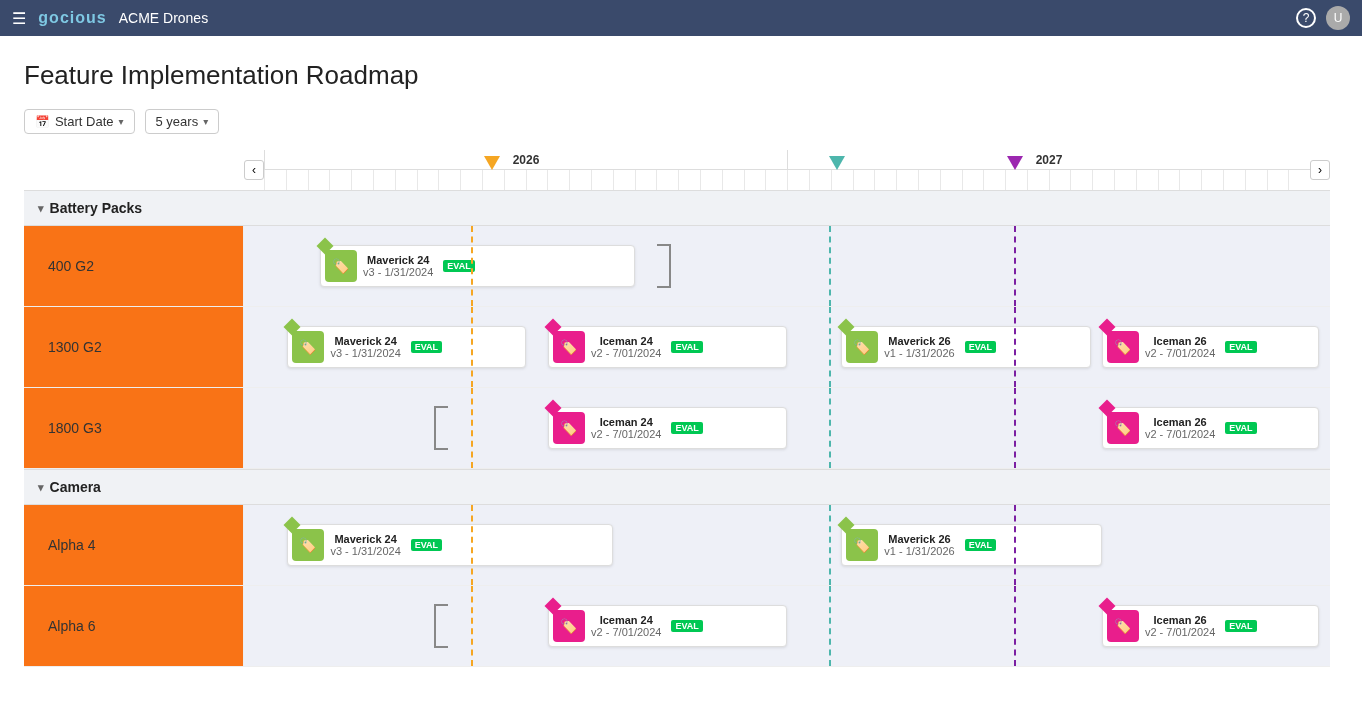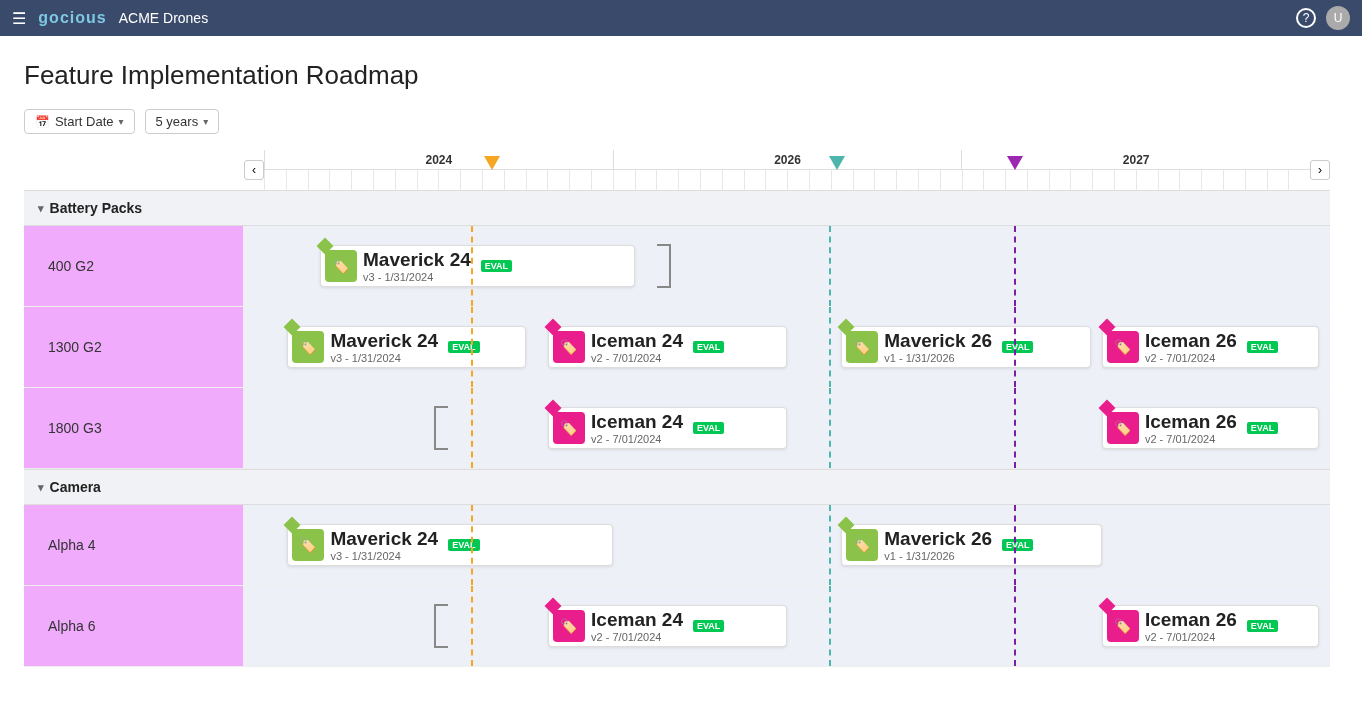--- a/index.html
+++ b/index.html
@@ -122,21 +122,21 @@
       border-bottom: 1px solid #eee;
     }
     .row-label {
       width: 220px;
       min-width: 220px;
       padding: 0 0 0 24px;
       display: flex;
       align-items: center;
       font-size: 14px;
       color: #333;
-      background: #f0abfc;
+      background: #f97316;
       border-right: 1px solid #eee;
     }
     .row-content {
       flex: 1;
       position: relative;
       background: #eef0f7;
       min-height: 80px;
     }
 
     
@@ -161,21 +161,21 @@
       border-radius: 4px;
       display: flex;
       align-items: center;
       justify-content: center;
       font-size: 14px;
       flex-shrink: 0;
     }
     .feature-card-icon.green { background: #8bc34a; }
     .feature-card-icon.magenta { background: #e91e8c; }
     .feature-card-info { display: flex; flex-direction: column; }
-    .feature-card-name { font-size: 19px; font-weight: 600; color: #222; }
+    .feature-card-name { font-size: 11px; font-weight: 600; color: #222; text-align: center; }
     .feature-card-version { font-size: 11px; color: #666; }
     .eval-badge {
       background: #00c853;
       color: #fff;
       font-size: 9px;
       font-weight: 700;
       padding: 1px 4px;
       border-radius: 2px;
       margin-left: 4px;
     }
@@ -264,21 +264,20 @@
 
   <div class="roadmap">
 
     <div class="timeline-header">
       <div class="timeline-row-label"></div>
       <div class="scale-wrapper">
 
         <div class="timeline-nav-left">‹</div>
         <div style="margin: 0 20px; height: 100%; display: flex; flex-direction: column;">
           <div class="timeline-years">
-            <div class="timeline-year">2024</div>
             <div class="timeline-year">2026</div>
             <div class="timeline-year">2027</div>
           </div>
           <div class="timeline-months">
 
             <div class="timeline-month-tick"></div>
               <div class="timeline-month-tick"></div>
               <div class="timeline-month-tick"></div>
             <div class="timeline-month-tick"></div>
               <div class="timeline-month-tick"></div>

